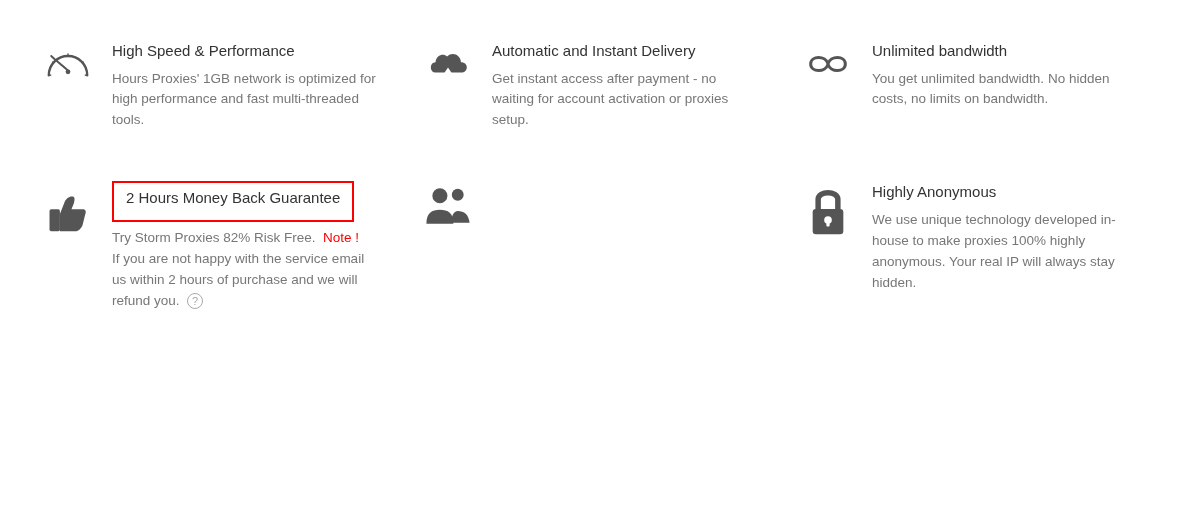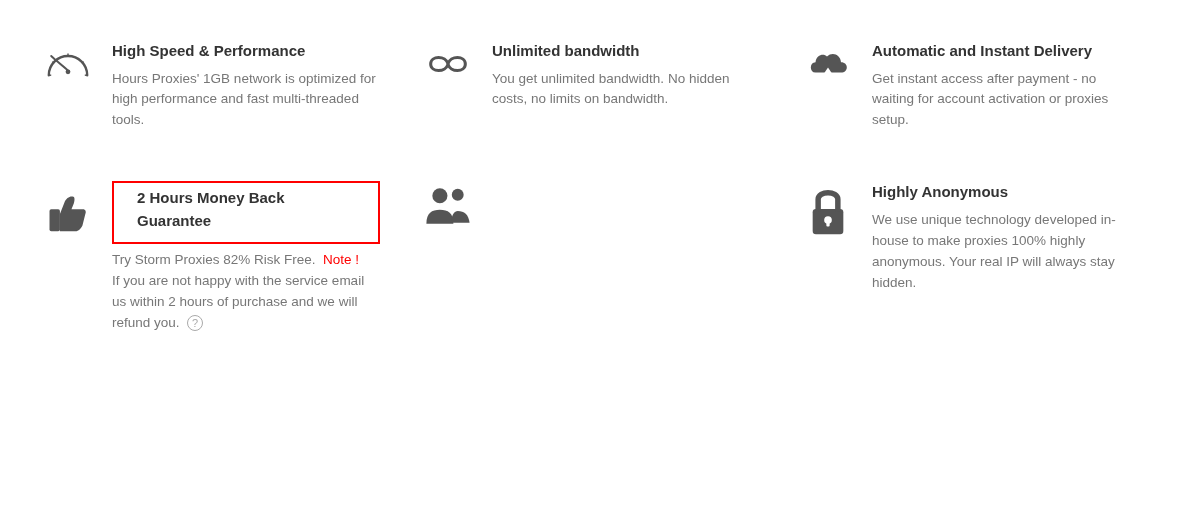--- a/index.html
+++ b/index.html
@@ -30,33 +30,33 @@
       display: flex;
       align-items: flex-start;
       justify-content: center;
       padding-top: 4px;
     }
     .icon-wrap svg {
       fill: #555;
     }
     .content {}
     .title {
-      font-weight: bold;
+      font-weight: normal;
       color: #333;
       font-size: 15px;
       margin-bottom: 6px;
     }
     .desc {
       color: #777;
       font-size: 13.5px;
       line-height: 1.55;
     }
     .highlight-box {
       border: 2px solid red;
-      padding: 4px 23px;
+      padding: 4px 12px;
       display: inline-block;
       margin-bottom: 6px;
     }
     .note-red {
       color: red;
       font-weight: normal;
     }
     .help-icon {
       display: inline-block;
       width: 16px;
@@ -95,46 +95,46 @@
       </svg>
     </div>
     <div class="content">
       <div class="title">High Speed &amp; Performance</div>
       <div class="desc">Hours Proxies' 1GB network is optimized for high performance and fast multi-threaded tools.</div>
     </div>
   </div>
 
   <div class="feature">
     <div class="icon-wrap">
-      <svg xmlns="http://www.w3.org/2000/svg" width="52" height="40" viewBox="0 0 120 60">
-        <path d="M60 30 C55 10 20 10 20 30 C20 50 55 50 60 30 C65 10 100 10 100 30 C100 50 65 50 60 30 Z" fill="none" stroke="#555" stroke-width="7"></path>
-      </svg>
-    </div>
-    <div class="content">
-      <div class="title">Unlimited bandwidth</div>
-      <div class="desc">You get unlimited bandwidth. No hidden costs, no limits on bandwidth.</div>
-    </div>
-  </div>
-
-  <div class="feature">
-    <div class="icon-wrap">
       <svg xmlns="http://www.w3.org/2000/svg" width="52" height="52" viewBox="0 0 100 100">
 
         <path d="M75 55 C90 55 90 35 75 35 C74 20 58 14 48 24 C42 18 28 20 26 35 C14 35 14 55 26 55 Z" fill="#555"></path>
 
         <polygon points="50,45 40,60 60,60" fill="white"></polygon>
         <rect x="46" y="55" width="8" height="14" fill="white" rx="1"></rect>
         <rect x="36" y="68" width="28" height="5" fill="white" rx="1"></rect>
       </svg>
     </div>
     <div class="content">
       <div class="title">
         <span>Automatic and Instant Delivery</span>
       </div>
       <div class="desc">Get instant access after payment - no waiting for account activation or proxies setup.</div>
+    </div>
+  </div>
+
+  <div class="feature">
+    <div class="icon-wrap">
+      <svg xmlns="http://www.w3.org/2000/svg" width="52" height="40" viewBox="0 0 120 60">
+        <path d="M60 30 C55 10 20 10 20 30 C20 50 55 50 60 30 C65 10 100 10 100 30 C100 50 65 50 60 30 Z" fill="none" stroke="#555" stroke-width="7"></path>
+      </svg>
+    </div>
+    <div class="content">
+      <div class="title">Unlimited bandwidth</div>
+      <div class="desc">You get unlimited bandwidth. No hidden costs, no limits on bandwidth.</div>
     </div>
   </div>
 
   <div class="divider-row"></div>
 
   <div class="feature">
     <div class="icon-wrap">
       <svg xmlns="http://www.w3.org/2000/svg" width="48" height="52" viewBox="0 0 80 90">
 
         <rect x="8" y="42" width="18" height="38" rx="3" fill="#555"></rect>

